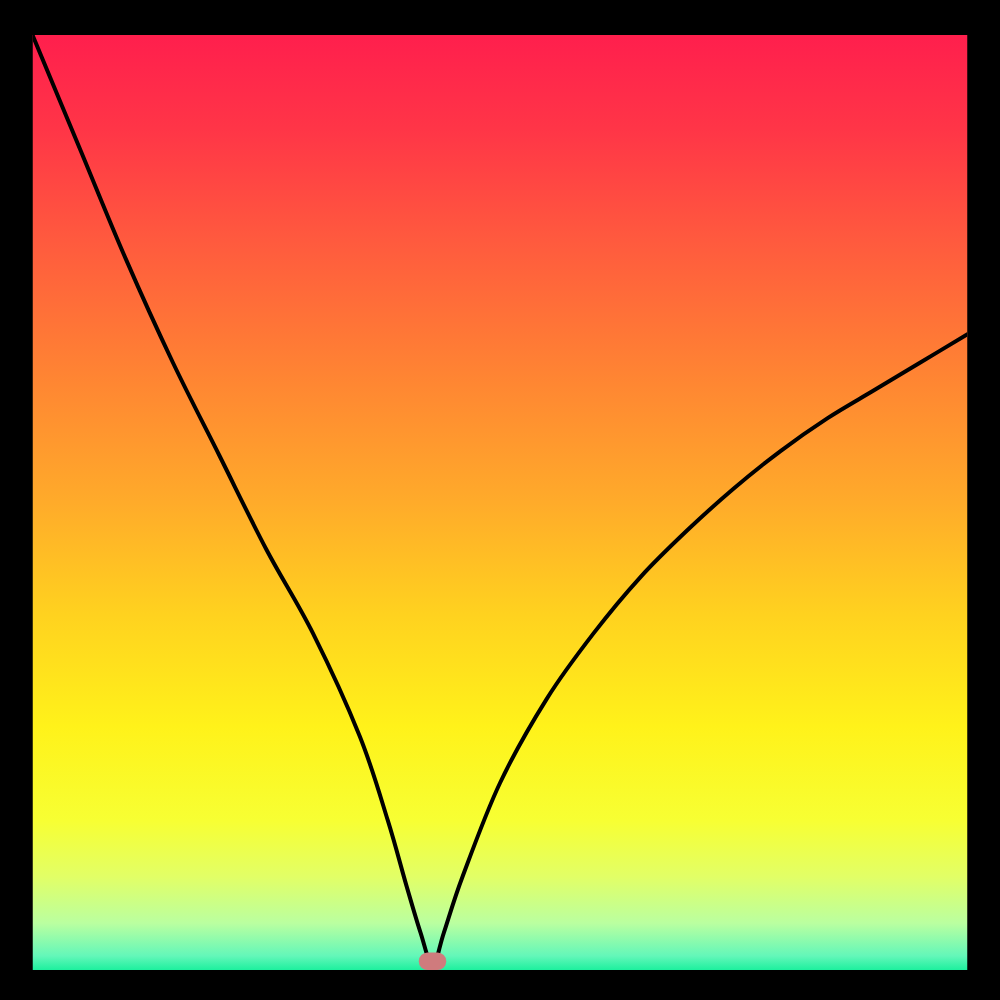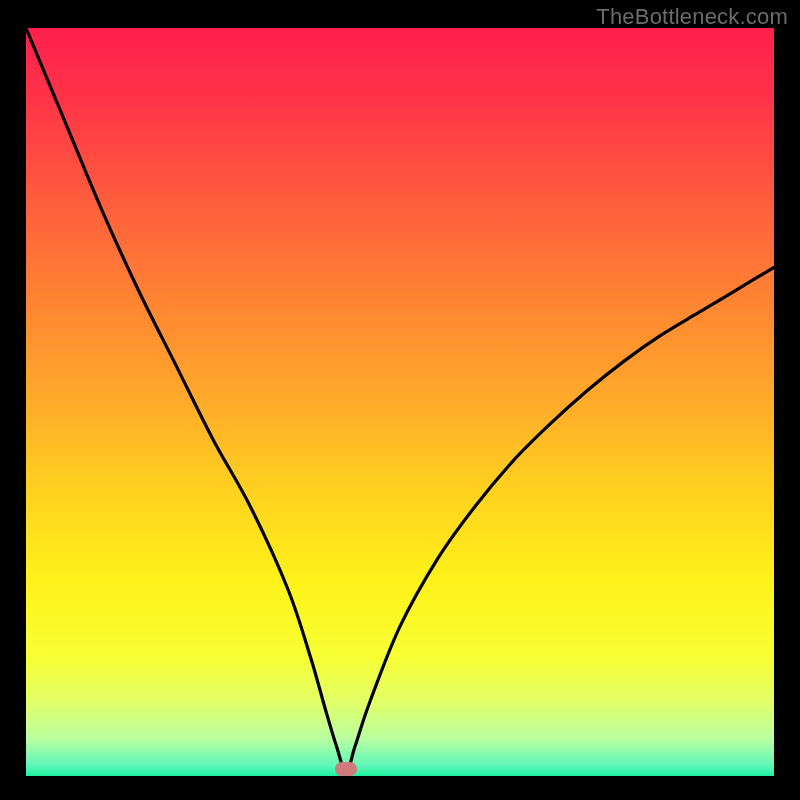--- a/index.html
+++ b/index.html
@@ -52,21 +52,20 @@
     background: #cf7b7d;
     border-radius: 9px;
     transform: translate(-50%, -50%);
   }
 </style>
 </head>
 <body>
 
 <div class="frame">
 
-  <div class="watermark">TheBottleneck.com</div>
 
   <div class="plot-area">
     <div class="gradient" style="background: linear-gradient(rgb(255, 31, 77) 0%, rgb(255, 53, 71) 10%, rgb(255, 90, 62) 22%, rgb(255, 131, 51) 36%, rgb(255, 171, 42) 50%, rgb(255, 210, 31) 62%, rgb(255, 242, 26) 74%, rgb(247, 255, 51) 84%, rgb(226, 255, 102) 90%, rgb(186, 255, 160) 95%, rgb(99, 247, 185) 98.5%, rgb(29, 240, 158) 100%);"></div>
 
     <svg class="curve-layer" viewBox="0 0 748 748" preserveAspectRatio="none">
       <path fill="none" stroke="#000000" stroke-width="3.2" stroke-linecap="round" stroke-linejoin="round" d="M 0.00 0.00 C 6.23 14.96, 24.93 59.84, 37.40 89.76 C 49.87 119.68, 62.33 150.85, 74.80 179.52 C 87.27 208.19, 99.73 235.62, 112.20 261.80 C 124.67 287.98, 137.13 311.67, 149.60 336.60 C 162.07 361.53, 174.53 387.71, 187.00 411.40 C 199.47 435.09, 211.93 453.79, 224.40 478.72 C 236.87 503.65, 251.83 536.07, 261.80 561.00 C 271.77 585.93, 278.01 608.37, 284.24 628.32 C 290.47 648.27, 294.84 665.72, 299.20 680.68 C 303.56 695.64, 306.93 707.48, 310.42 718.08 C 313.91 728.68, 317.03 744.26, 320.14 744.26 C 323.26 744.26, 325.13 729.92, 329.12 718.08 C 333.11 706.24, 336.60 693.15, 344.08 673.20 C 351.56 653.25, 362.78 622.09, 374.00 598.40 C 385.22 574.71, 398.93 551.03, 411.40 531.08 C 423.87 511.13, 436.33 494.93, 448.80 478.72 C 461.27 462.51, 473.73 447.55, 486.20 433.84 C 498.67 420.13, 511.13 408.28, 523.60 396.44 C 536.07 384.60, 548.53 373.38, 561.00 362.78 C 573.47 352.18, 585.93 342.21, 598.40 332.86 C 610.87 323.51, 623.33 314.78, 635.80 306.68 C 648.27 298.58, 660.73 291.72, 673.20 284.24 C 685.67 276.76, 698.13 269.28, 710.60 261.80 C 723.07 254.32, 741.77 243.10, 748.00 239.36"></path>
     </svg>
 
     <div class="marker" style="left: 42.8%; top: 99%; width: 22px; height: 14px; background: rgb(207, 123, 125);"></div>
   </div>

